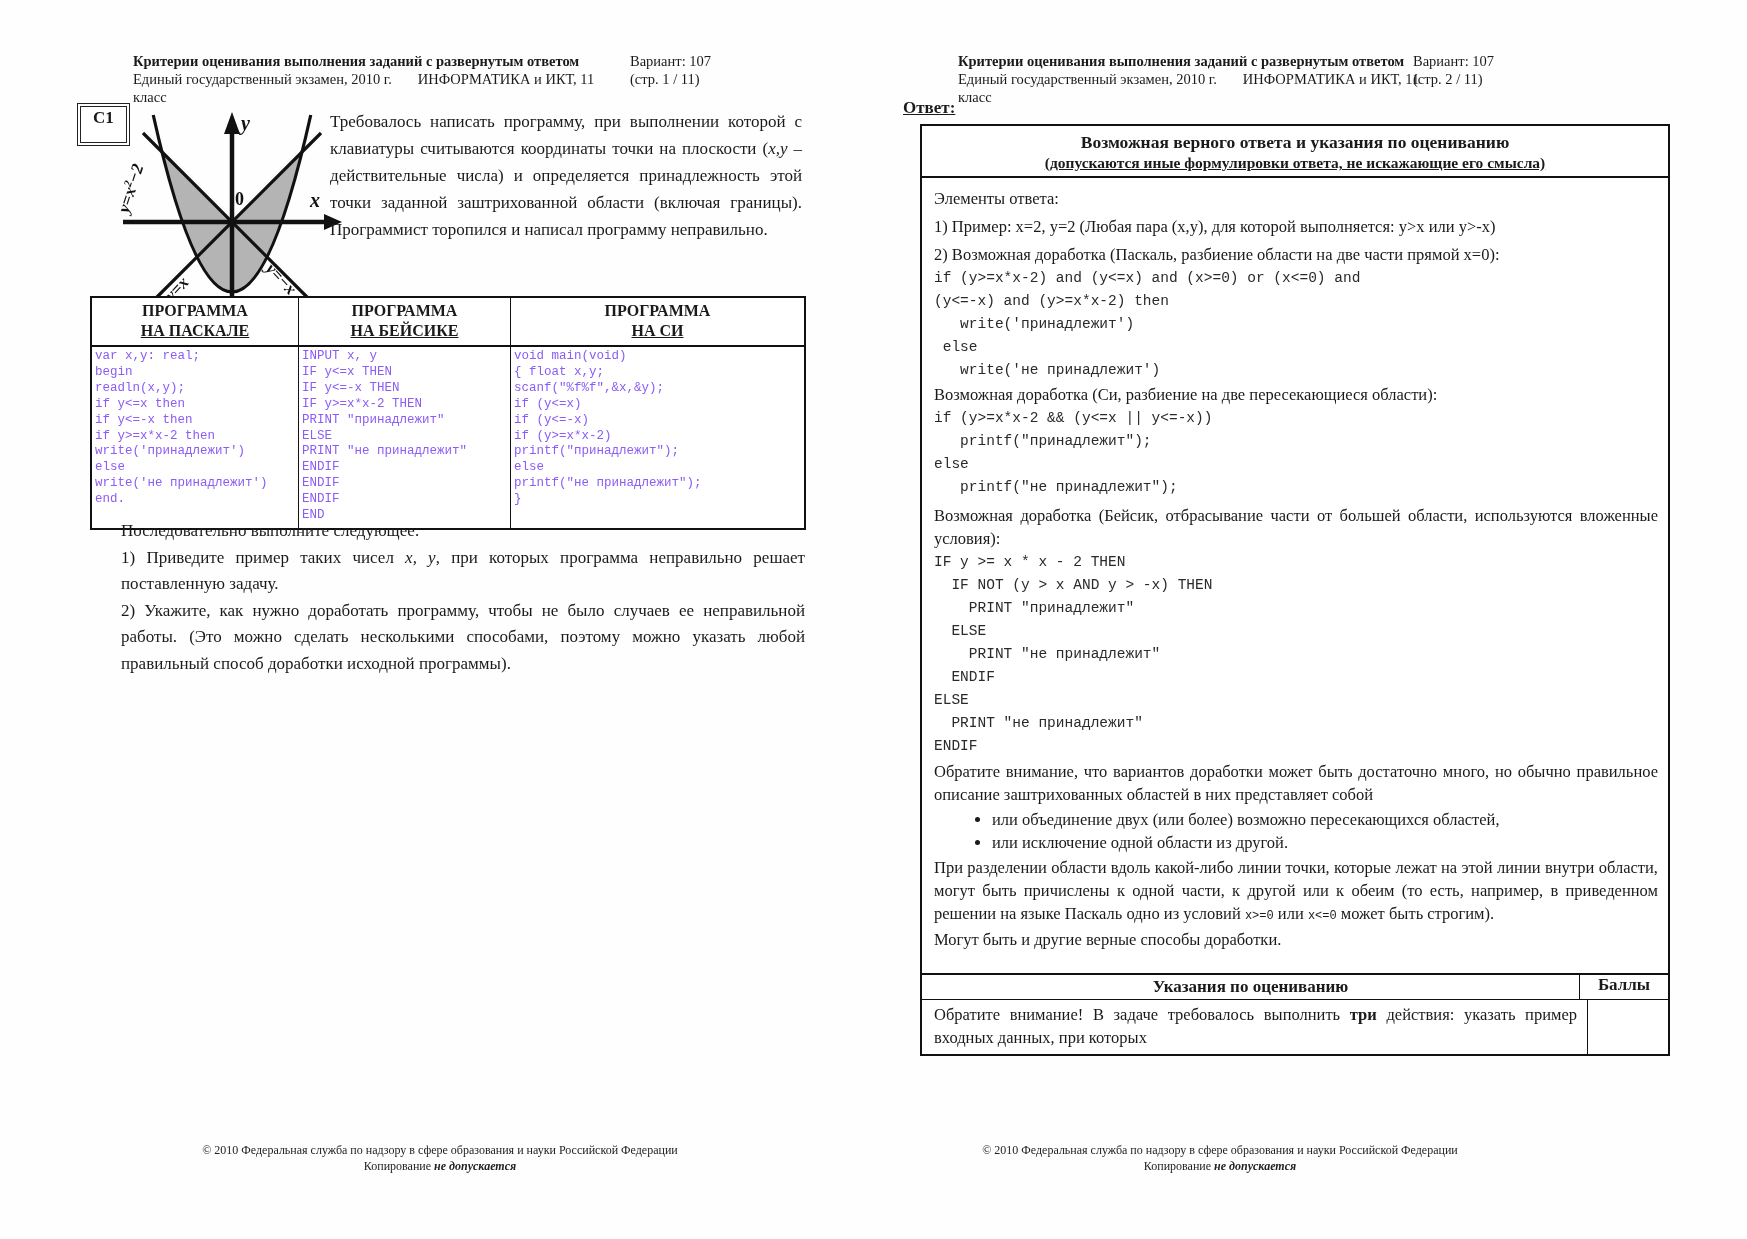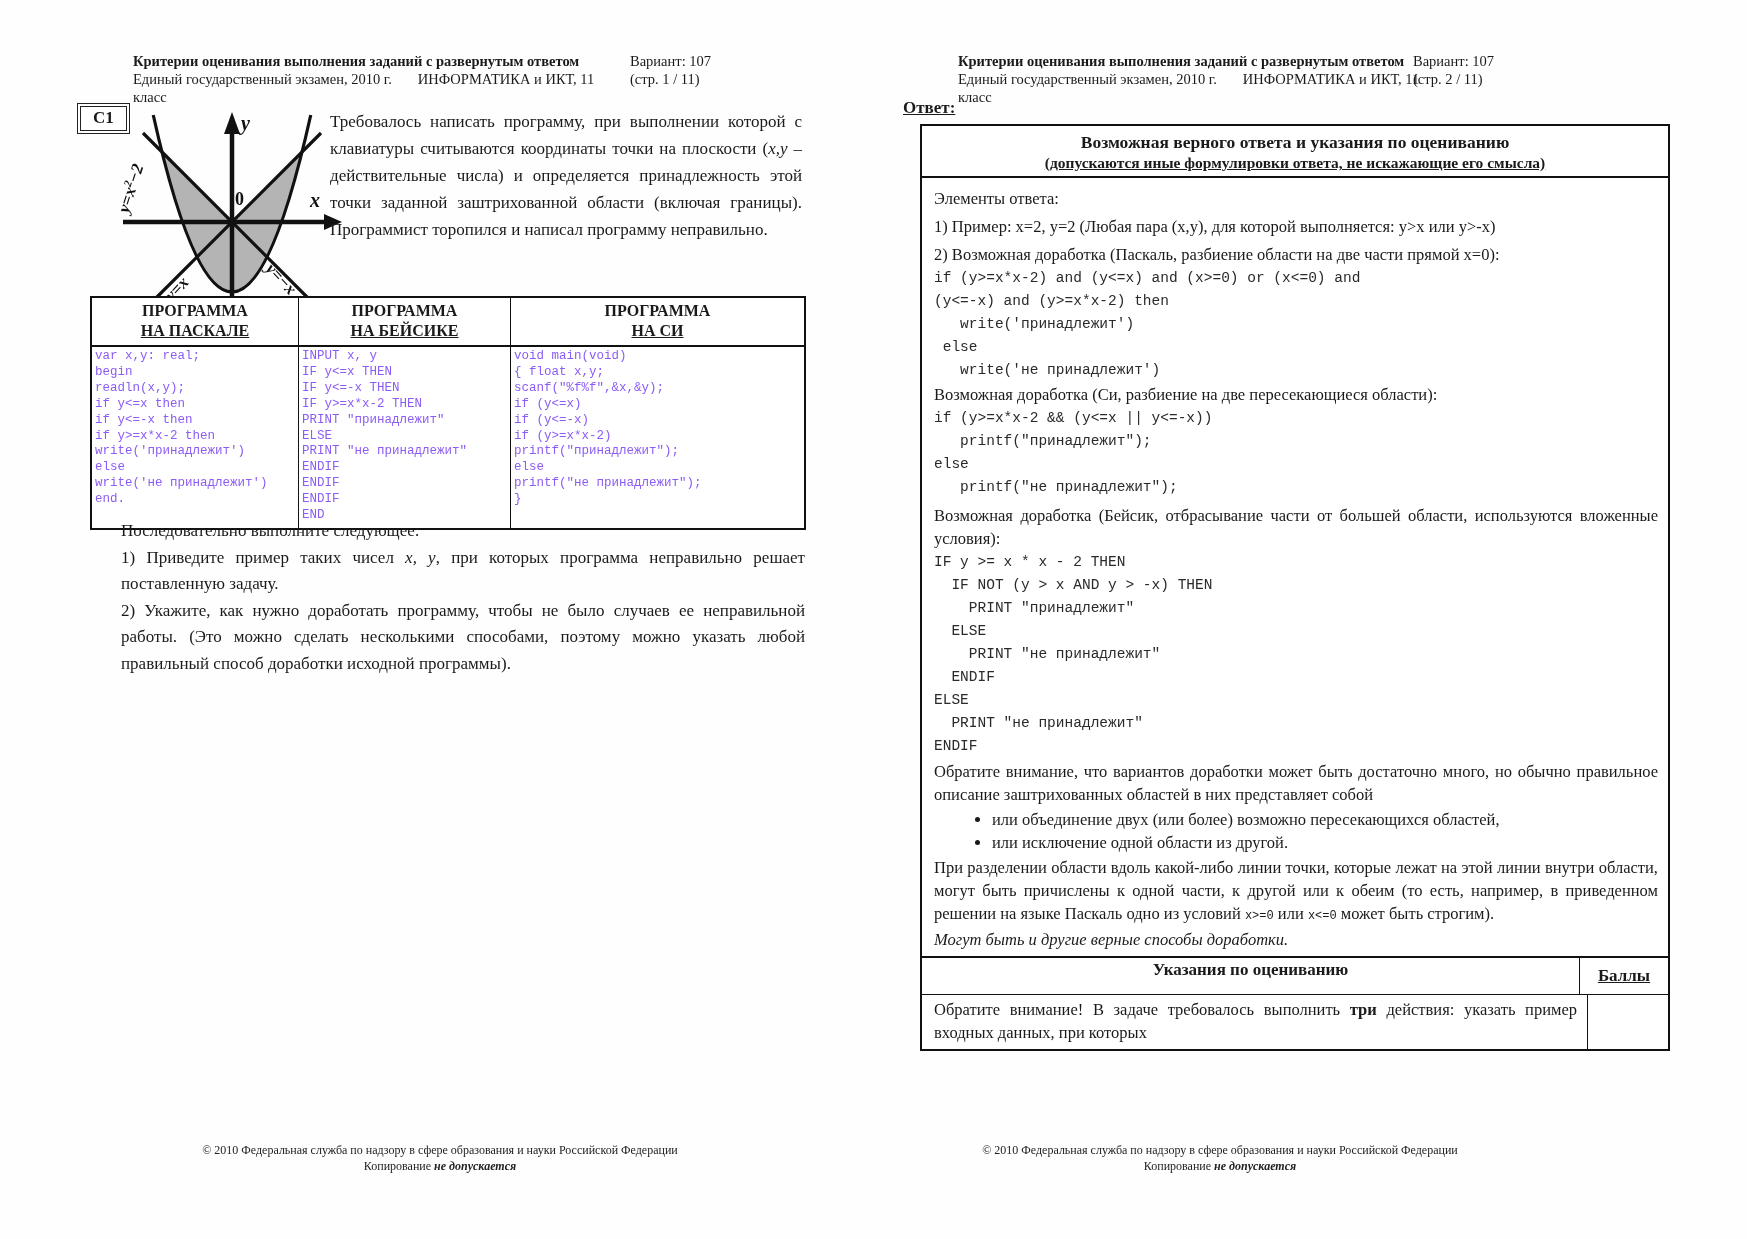--- a/index.html
+++ b/index.html
@@ -10,21 +10,21 @@
   #page-right{left:900px;width:775px;height:1150px;}
 
   
   .hdr{position:absolute;top:2px;font-size:14.5px;line-height:18px;}
   .hdr .h-bold{font-weight:bold;}
   .hdr .h-sub span{margin-right:26px;}
   .variant{position:absolute;top:2px;font-size:14.5px;line-height:18px;}
 
   
   .task-box{position:absolute;border:1.5px solid #222;outline:1px solid #222;outline-offset:2px;
-            padding:1px 12px 2px;font-weight:bold;font-size:17px;background:#fff;}
+            padding:1px 12px 14px;font-weight:bold;font-size:17px;background:#fff;}
 
   
   .graph{position:absolute;}
   .graph text{fill:#111;}
 
   
   .task-par{position:absolute;font-size:17px;line-height:27px;text-align:justify;}
   .ital{font-style:italic;}
 
   
@@ -57,21 +57,21 @@
   .at-body p{margin:5px 0;text-align:justify;}
   .at-body pre{margin:1px 0;font-family:"Liberation Mono","DejaVu Sans Mono",monospace;
                font-size:14.5px;line-height:23px;white-space:pre;color:#2a2a2a;}
   .at-body ul{margin:2px 0 2px 0;padding-left:58px;}
   .at-body li{text-align:justify;}
   .mono-inline{font-family:"Liberation Mono","DejaVu Sans Mono",monospace;font-size:12px;}
   .at-row{display:flex;border-top:2px solid #111;}
   .at-row .cell-l{flex:1;border-right:1.5px solid #111;}
   .at-row .cell-r{width:80px;text-align:center;}
   .at-row-head .cell-l{text-align:center;font-weight:bold;font-size:17px;padding:2px 4px;}
-  .at-row-head .cell-r{font-weight:bold;font-size:17px;padding:8px 4px;text-decoration:underline;}
+  .at-row-head .cell-r{font-weight:bold;font-size:17px;padding:0 4px;}
   .at-row-note{border-top:1.5px solid #111;}
   .at-row-note .cell-l{font-size:16.5px;line-height:23px;text-align:justify;padding:3px 10px 5px 12px;}
 </style>
 </head>
 <body>
 
 <div id="canvas">
 
   <div class="page" id="page-left">
 
@@ -216,21 +216,21 @@
   ENDIF
 ELSE
   PRINT "не принадлежит"
 ENDIF</pre>
         <p style="margin:2px 0 0;">Обратите внимание, что вариантов доработки может быть достаточно много, но обычно правильное описание заштрихованных областей в них представляет собой</p>
         <ul>
           <li>или объединение двух (или более) возможно пересекающихся областей,</li>
           <li>или исключение одной области из другой.</li>
         </ul>
         <p style="margin:0;"><span>При разделении области вдоль какой-либо линии точки, которые лежат на этой линии внутри области, могут быть причислены к одной части, к другой или к обеим (то есть, например,  в приведенном решении на языке Паскаль одно из условий </span><span class="mono-inline">x&gt;=0</span><span> или </span><span class="mono-inline">x&lt;=0</span><span> может быть строгим).</span></p>
-        <p style="margin:0 0 1px;font-style:italic;">Могут быть и другие верные способы доработки.</p>
+        <p style="margin:0 0 18px;">Могут быть и другие верные способы доработки.</p>
       </div>
       <div class="at-row at-row-head">
         <div class="cell-l">Указания по оцениванию</div>
         <div class="cell-r">Баллы</div>
       </div>
       <div class="at-row at-row-note">
         <div class="cell-l"><span>Обратите внимание! В задаче требовалось выполнить </span><b>три</b><span> действия: указать пример входных данных, при которых</span></div>
         <div class="cell-r"></div>
       </div>
     </div>

